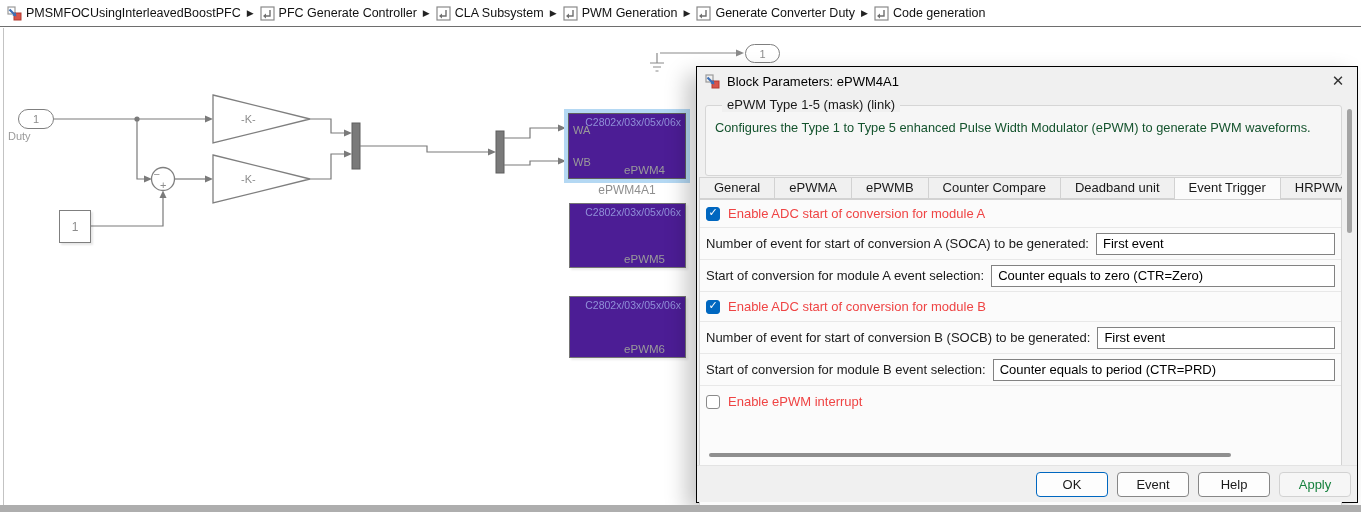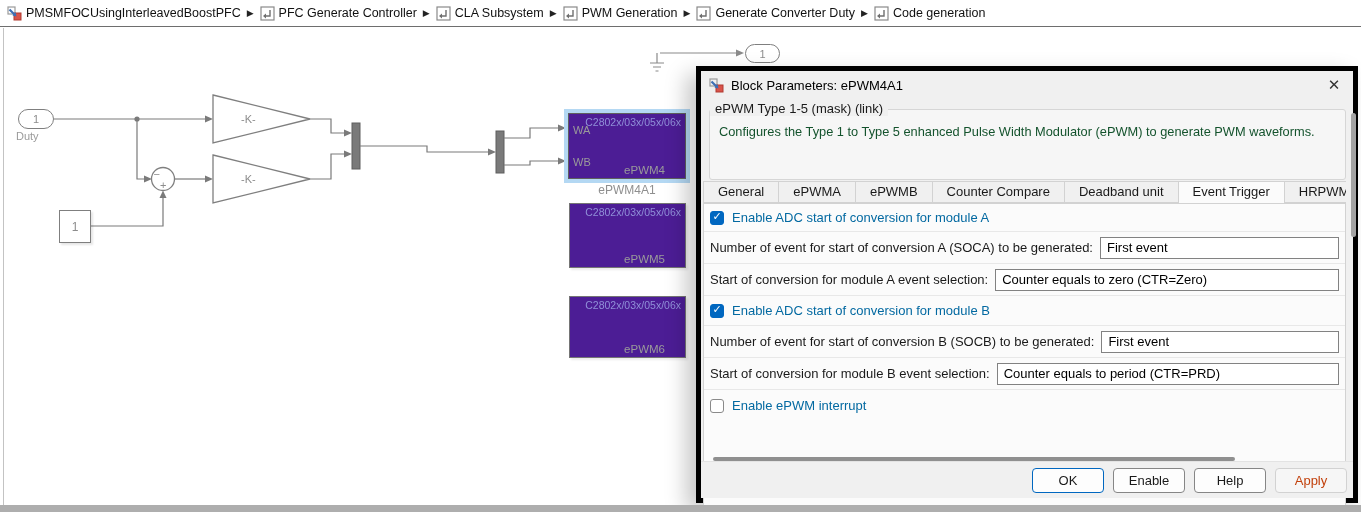--- a/index.html
+++ b/index.html
@@ -32,71 +32,71 @@
     box-shadow:2px 2px 2px rgba(0,0,0,0.08); }
   .epwm.selected { border-color:#5f5f5f; box-shadow:0 0 0 4px #b4d8f3; }
   .epwm .chip { position:absolute; top:2px; right:4px; font-size:10.5px; color:#9090d8; white-space:nowrap; }
   .epwm .pin-a { position:absolute; left:4px; top:10px; font-size:11px; color:#9a9a9a; }
   .epwm .pin-b { position:absolute; left:4px; top:42px; font-size:11px; color:#9a9a9a; }
   .epwm .bname { position:absolute; bottom:2px; right:20px; font-size:11.5px; color:#9a9a9a; }
   .block-caption { position:absolute; font-size:12px; color:#8f8f8f; text-align:center; white-space:nowrap; }
 
   
   .dialog { position:absolute; left:696px; top:66px; width:662px; height:437px;
-    background:#f0f0f0; border:5px solid #000000;
+    background:#f0f0f0; border:1px solid #000000;
     box-shadow:-10px 8px 20px rgba(0,0,0,0.22); }
   .dlg-titlebar { position:absolute; left:0; top:0; width:100%; height:28px;
     display:flex; align-items:center; padding-left:8px; }
   .dlg-titlebar .icon { width:15px; height:15px; margin-right:7px; }
   .dlg-title { font-size:13px; color:#000; }
   .dlg-close { position:absolute; right:6px; top:3px; width:26px; height:22px;
     display:flex; align-items:center; justify-content:center; font-size:15px; color:#333; cursor:pointer; }
 
   .groupbox { position:absolute; left:8px; top:38px; width:637px; height:71px;
     border:1px solid #d6d6d6; border-radius:3px; background:#f6f6f6; }
-  .groupbox .legend { position:absolute; left:0; top:-9px; background:#f0f0f0;
+  .groupbox .legend { position:absolute; left:16px; top:-9px; background:#f0f0f0;
     padding:0 5px; font-size:13px; color:#1a1a1a; white-space:nowrap; }
   .groupbox .desc { padding:12px 8px 0 9px; font-size:12.8px; color:#14532d; line-height:1.5; }
 
   .tabbar { position:absolute; left:2px; top:110px; width:643px; height:23px;
     display:flex; overflow:hidden; border-bottom:1px solid #d2d2d2; }
   .tab { flex:0 0 auto; display:flex; align-items:flex-end; padding:0 14px 3px 14px;
     font-size:13px; color:#1a1a1a; background:#f0f0f0; border:1px solid #d2d2d2;
     margin-right:-1px; white-space:nowrap; cursor:pointer; }
   .tab.active { background:#fbfbfb; border-bottom:1px solid #fbfbfb; margin-bottom:-1px;
     padding-bottom:4px; }
 
   .content { position:absolute; left:2px; top:133px; width:643px; height:317px;
     background:#fbfbfb; border:1px solid #d2d2d2; border-top:none; }
   .row { display:flex; align-items:center; border-bottom:1px solid #e8e8e8; padding:0 6px 0 6px; }
   .row.chk { height:28px; }
   .row.sel { height:32px; }
   .cb { width:14px; height:14px; border-radius:3px; flex:0 0 auto; position:relative; cursor:pointer; }
   .cb.checked { background:#0067c0; border:1px solid #0067c0; }
   .cb.checked::after { content:"✓"; position:absolute; left:1.5px; top:-1.5px; color:#fff; font-size:11px; }
   .cb.unchecked { background:#fff; border:1px solid #8a8a8a; }
-  .cb-label { margin-left:8px; font-size:13px; color:#0369a1; white-space:nowrap; }
+  .cb-label { margin-left:8px; font-size:13px; color:#ef4444; white-space:nowrap; }
   .fld-label { font-size:13px; color:#1a1a1a; white-space:nowrap; }
   .fld-select { flex:1 1 auto; margin-left:7px; height:22px; background:#ffffff;
     border:1px solid #828282; display:flex; align-items:center; padding-left:6px;
     font-size:13px; color:#000; white-space:nowrap; overflow:hidden; cursor:pointer; }
 
   .vscroll-thumb { position:absolute; left:650px; top:42px; width:5px; height:124px;
     background:#a3a3a3; border-radius:3px; cursor:pointer; }
   .hscroll-thumb { position:absolute; left:12px; top:386px; width:522px; height:4px;
     background:#8f8f8f; border-radius:2px; cursor:pointer; }
 
   .footer { position:absolute; left:0; bottom:0; width:100%; height:37px;
     border-top:1px solid #e3e3e3; display:flex; align-items:center; justify-content:flex-end;
     gap:9px; padding-right:6px; background:#f0f0f0; }
   .btn { width:72px; height:25px; background:#fdfdfd; border:1px solid #868686;
     border-radius:4px; font-size:13px; color:#1a1a1a; display:flex; align-items:center;
     justify-content:center; cursor:pointer; font-family:"Liberation Sans", sans-serif; }
   .btn.primary { border:1.4px solid #0067c0; }
-  .btn.disabled { background:#f6f6f6; border-color:#d2d2d2; color:#c2410c; cursor:default; }
+  .btn.disabled { background:#f6f6f6; border-color:#d2d2d2; color:#15803d; cursor:default; }
 
   .bottom-strip { position:absolute; left:0; top:505px; width:1361px; height:7px; background:#aeaeae; }
 </style>
 </head>
 <body>
 
 <div class="app">
 
   <div class="breadcrumb">
     <div class="crumb">
@@ -212,21 +212,21 @@
       <polygon points="558,129.5 566,133 558,136.5" fill="#7a7a7a"></polygon>
 
       <path d="M660,25 H736" stroke="#8a8a8a" stroke-width="1.2" fill="none"></path>
       <polygon points="736,21.5 744,25 736,28.5" fill="#8a8a8a"></polygon>
       <path d="M657,25 V35 M650,35 H664 M653,39 H661 M655.5,43 H658.5" stroke="#8a8a8a" stroke-width="1.2" fill="none"></path>
     </svg>
 
     <div class="blk port-oval" style="left:18px; top:81px; width:36px; height:20px;">
       <span>1</span>
     </div>
-    <div class="free-label" style="left:16px; top:102px;">Duty</div>
+    <div class="free-label" style="left:8px; top:102px;">Duty</div>
 
     <div class="blk const-blk" style="left:59px; top:182px; width:32px; height:33px;">
       <span>1</span>
     </div>
 
     <div class="blk port-oval" style="left:745px; top:16px; width:35px; height:19px;">
       <span>1</span>
     </div>
 
     <div class="epwm selected" style="left:568px; top:85px; width:118px; height:66px;">
@@ -332,20 +332,20 @@
         <span class="cb unchecked"></span>
         <span class="cb-label">Enable ePWM interrupt</span>
       </div>
     </div>
 
     <div class="vscroll-thumb"></div>
     <div class="hscroll-thumb"></div>
 
     <div class="footer">
       <button class="btn primary">OK</button>
-      <button class="btn">Enable</button>
+      <button class="btn">Event</button>
       <button class="btn">Help</button>
       <button class="btn disabled">Apply</button>
     </div>
   </div>
 
   <div class="bottom-strip"></div>
 </div>
 
 </body></html>

